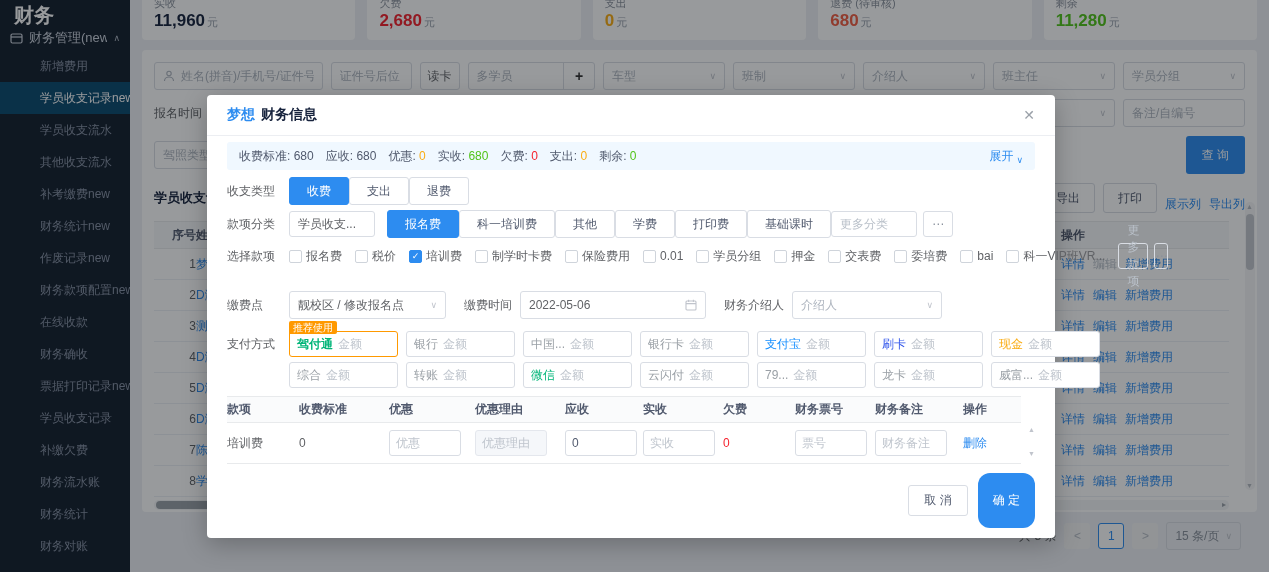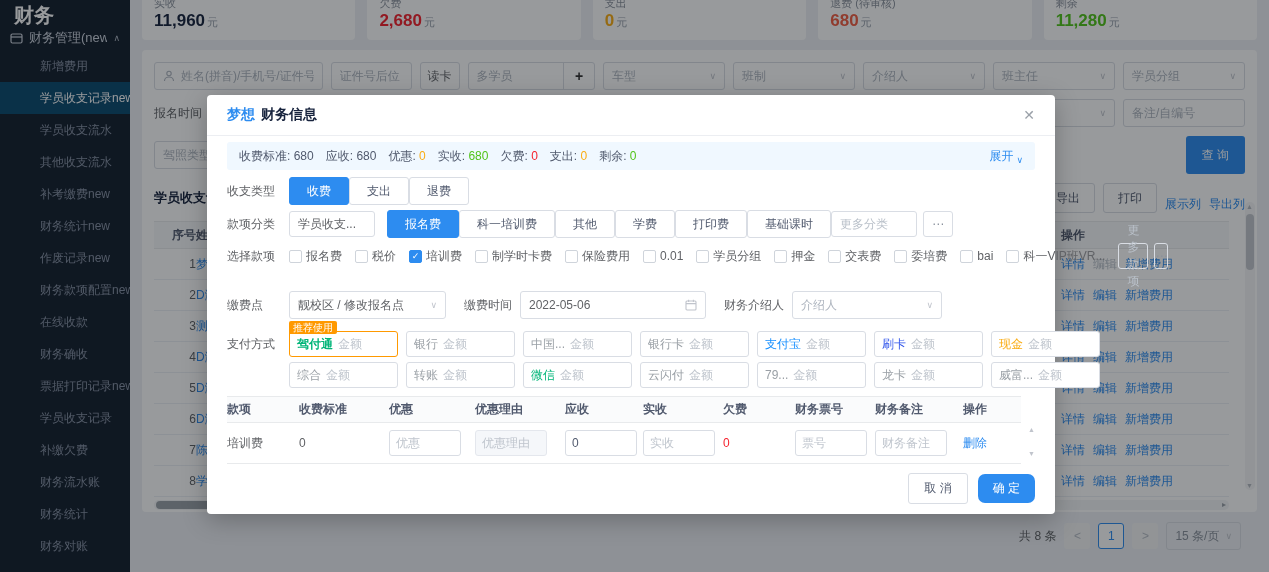--- a/index.html
+++ b/index.html
@@ -106,21 +106,21 @@
   .fc1{width:72px}.fc2{width:90px}.fc3{width:86px}.fc4{width:90px}.fc5{width:78px}
   .fc6{width:80px}.fc7{width:72px}.fc8{width:80px}.fc9{width:88px}.fc10{width:52px}
   .fee-inp{width:72px;height:26px;border:1px solid #d9dde4;border-radius:3px;padding:0 6px;display:flex;align-items:center;color:#bfc5cd;background:#fff;box-sizing:border-box}
   .fee-inp.dis{background:#f5f7fa;border-color:#e4e7ed}
   .fee-inp.val{color:#515a6e}
   .red{color:#f5222d}
   .del-link{color:#2d8cf0;cursor:pointer}
   .mini-arrow{position:absolute;right:0;font-size:7px;color:#c0c4cc}
   .m-foot{display:flex;justify-content:flex-end;gap:10px;padding:9px 20px 10px;align-items:center}
   .btn-cancel{height:29px;padding:0 15px;border:1px solid #d9dde4;border-radius:3px;color:#515a6e;background:#fff;display:flex;align-items:center;cursor:pointer}
-  .btn-ok{height:29px;padding:0 15px;background:#2d8cf0;color:#fff;border-radius:7px;display:flex;align-items:center;cursor:pointer}
+  .btn-ok{height:39px;padding:8px 15px;background:#2d8cf0;color:#fff;border-radius:12px;display:flex;align-items:center;cursor:pointer}
   .icon-svg{flex:none;display:flex;align-items:center}
 </style>
 </head>
 <body>
 
 <div class="sidebar">
   <div class="side-title">财务</div>
   <div class="side-group">
     <span class="icon-svg">
       <svg width="13" height="13" viewBox="0 0 13 13">

